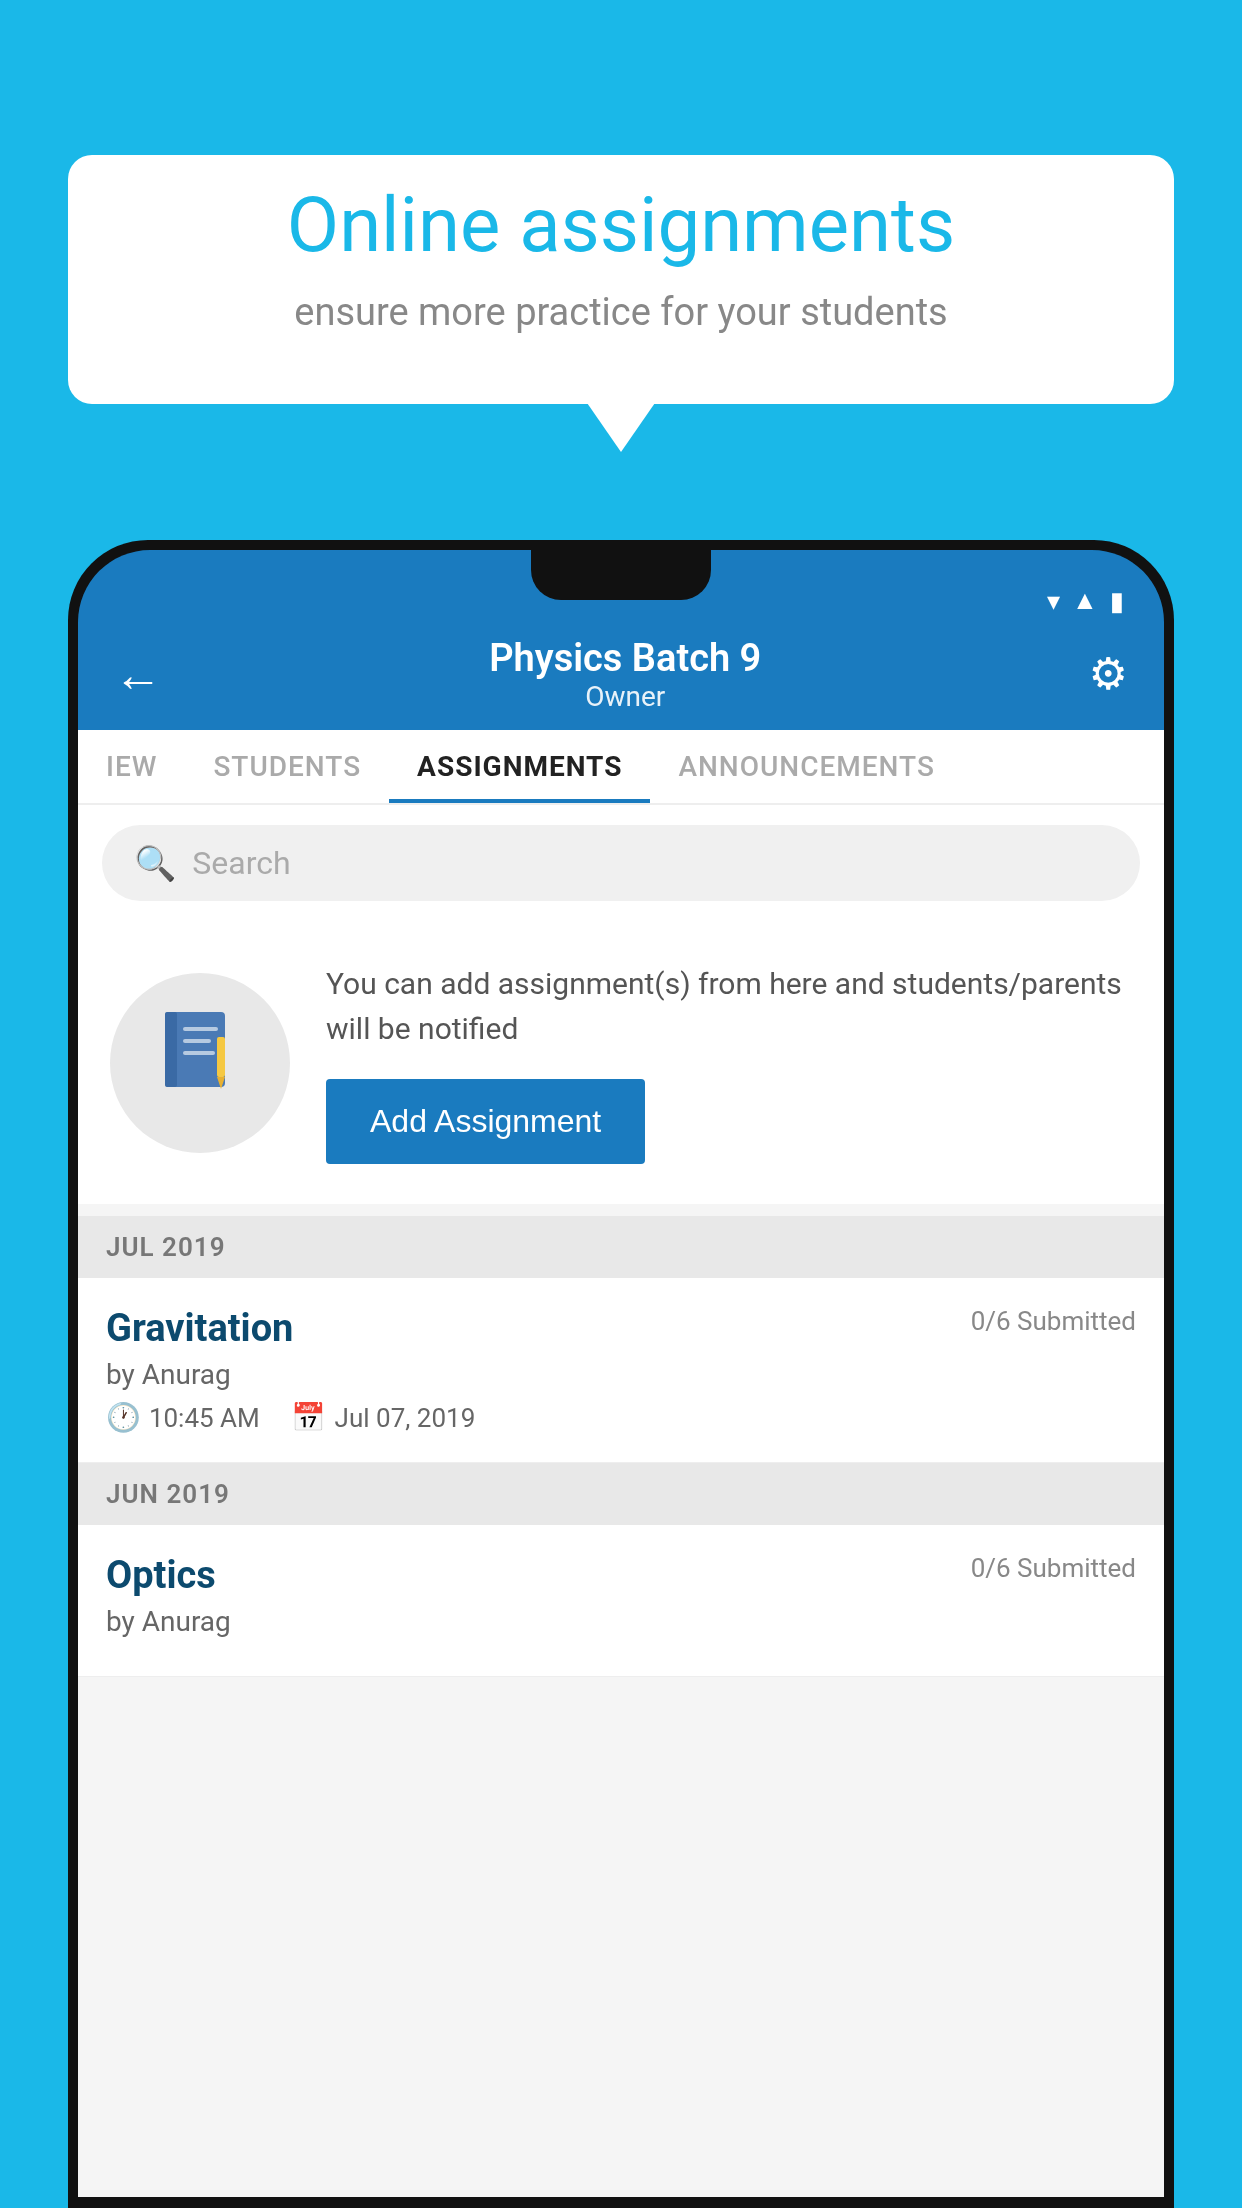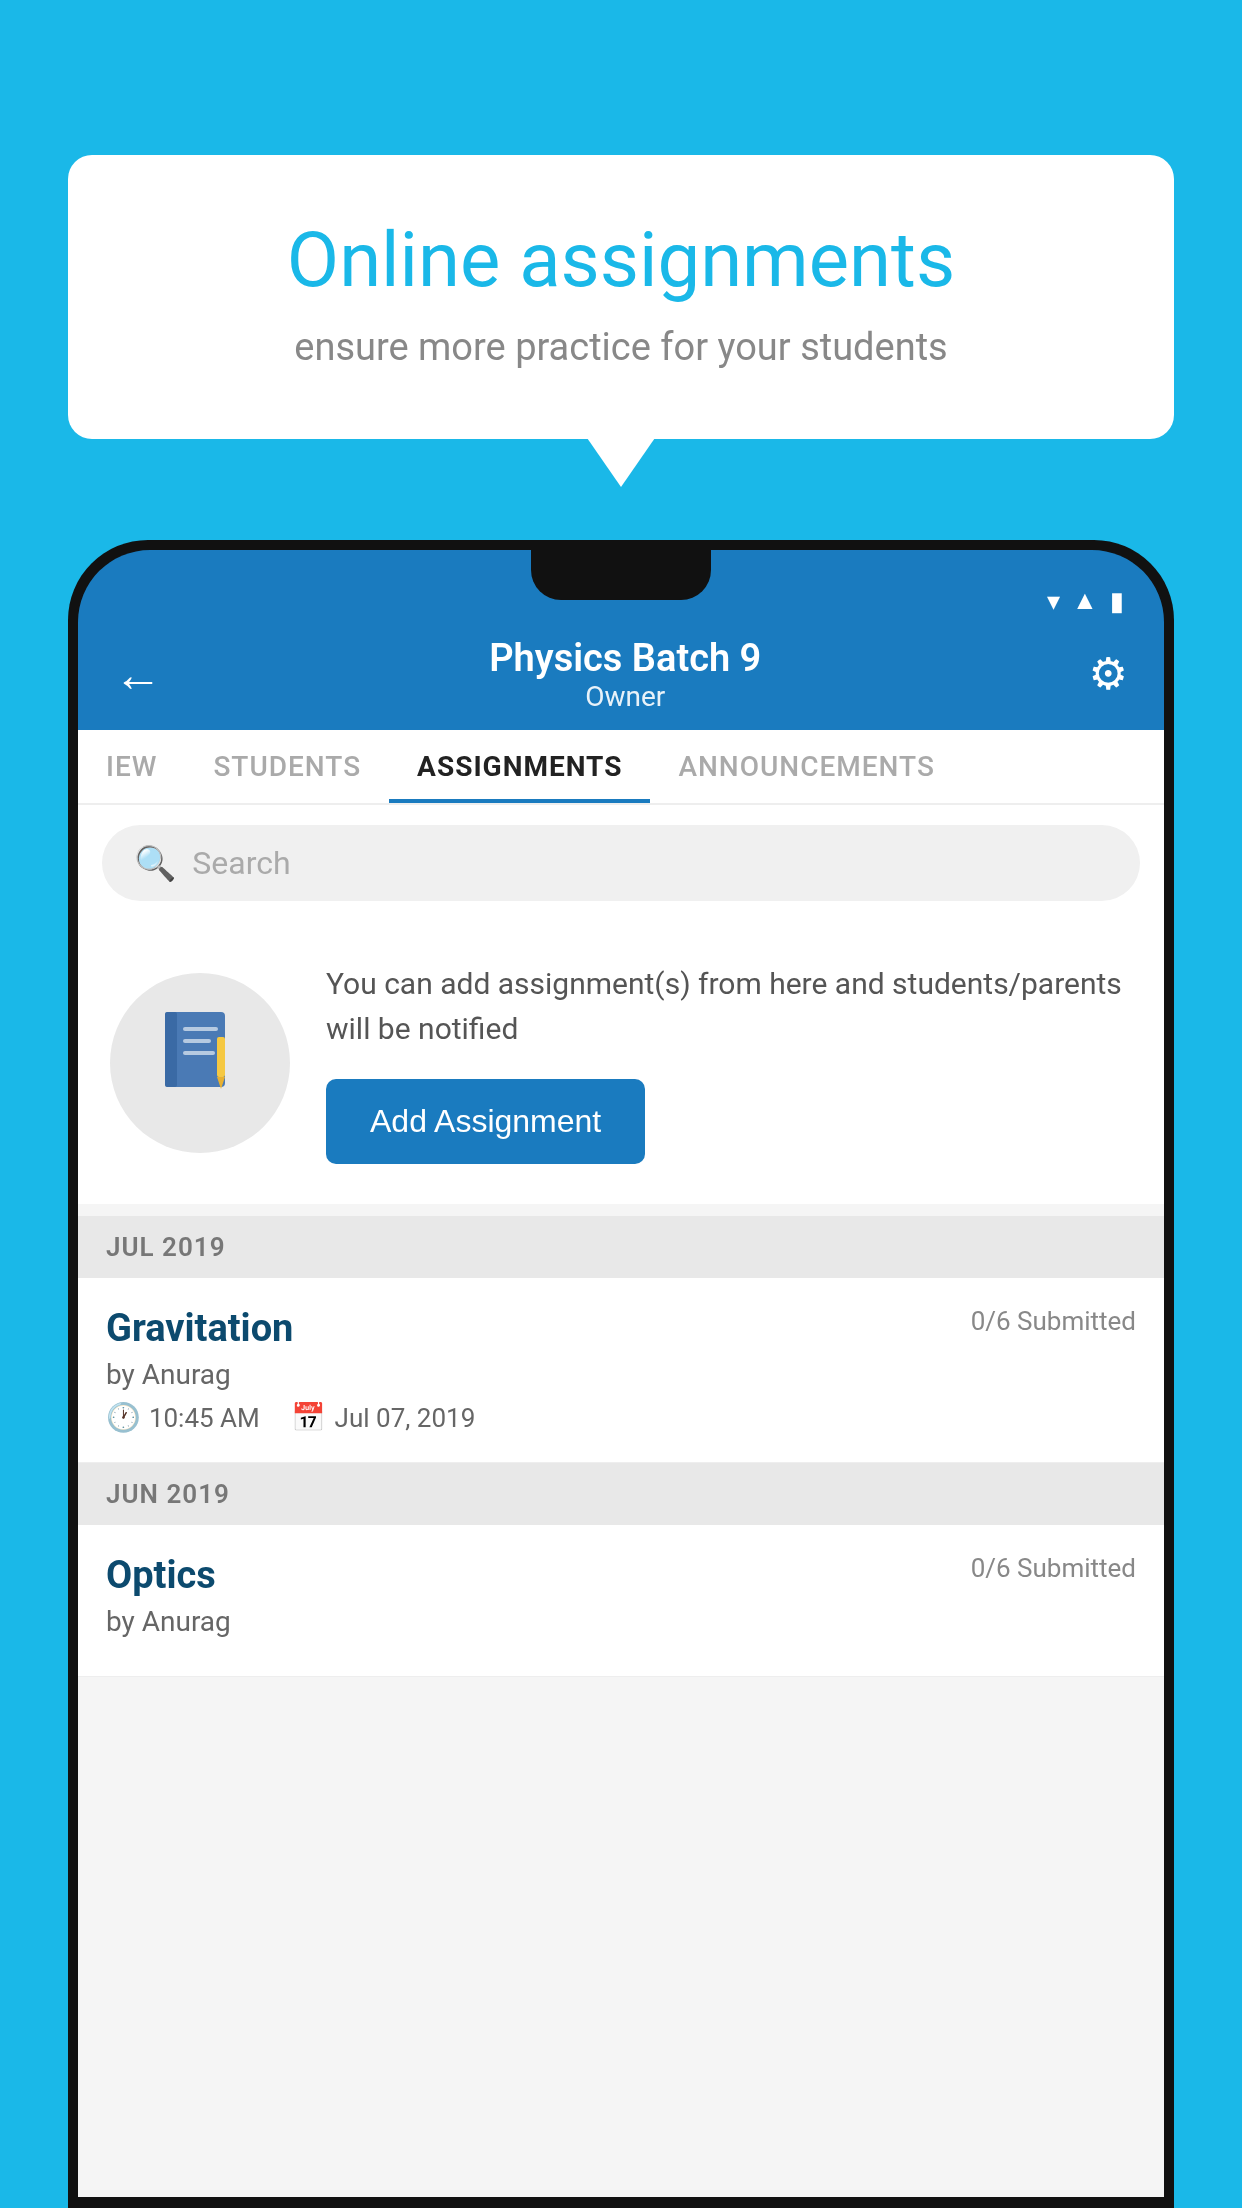--- a/index.html
+++ b/index.html
@@ -17,21 +17,21 @@
     .speech-bubble-container {
       position: absolute;
       top: 155px;
       left: 68px;
       right: 68px;
     }
 
     .speech-bubble {
       background: white;
       border-radius: 24px;
-      padding: 60px 80px 70px 80px;
+      padding: 25px 80px 70px 80px;
       text-align: center;
       position: relative;
     }
 
     .speech-bubble::after {
       content: '';
       position: absolute;
       bottom: -48px;
       left: 50%;
       transform: translateX(-50%);
@@ -255,21 +255,21 @@
       font-size: 30px;
       color: #555;
       line-height: 1.5;
       margin-bottom: 28px;
     }
 
     .add-assignment-btn {
       background: #1a7bbf;
       color: white;
       border: none;
-      border-radius: 10px;
+      border-radius: 4px;
       padding: 24px 44px;
       font-size: 32px;
       font-weight: 500;
       cursor: pointer;
     }
 
     
     .section-header {
       background: #e8e8e8;
       padding: 16px 28px;

